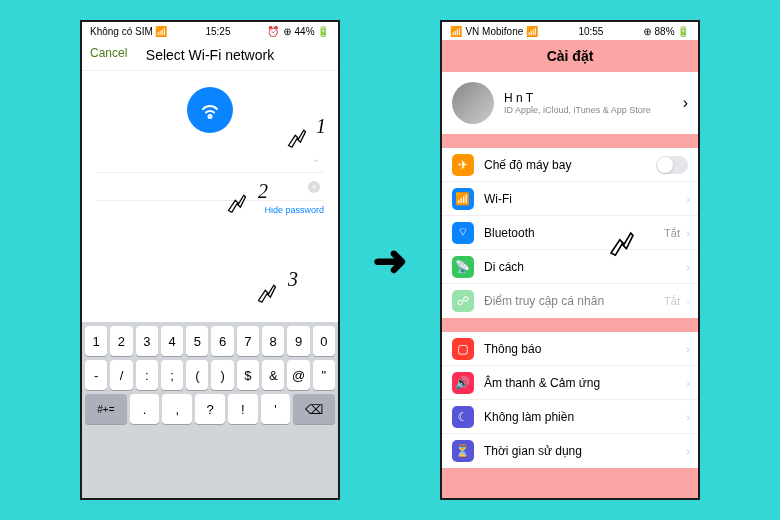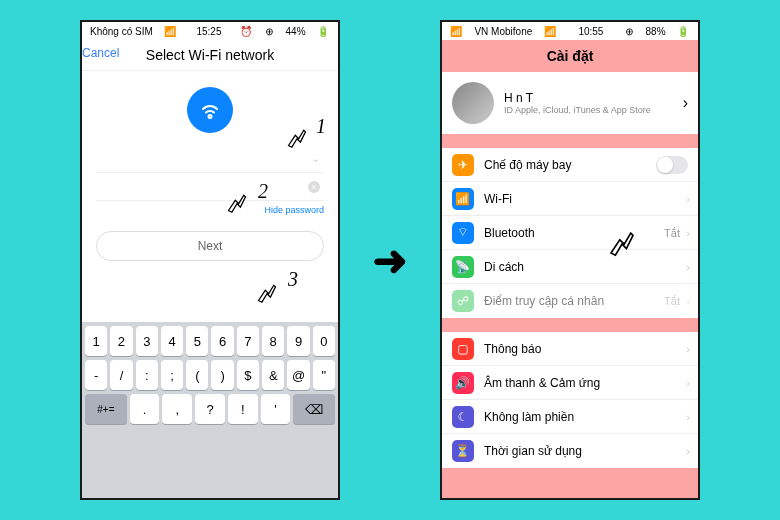--- a/index.html
+++ b/index.html
@@ -1,24 +1,24 @@
 <!DOCTYPE html>
 <html><head>
 <meta charset="utf-8">
 <style>
 *{box-sizing:border-box;margin:0;padding:0;font-family:-apple-system,Helvetica,Arial,sans-serif}
 body{background:#35d6d6;width:780px;height:520px;position:relative;overflow:hidden}
 .frame{position:absolute;top:20px;bottom:20px;border:2px solid #1a1a1a;background:#fff;overflow:hidden}
 .frame-left{left:80px;width:260px}
 .frame-right{right:80px;width:260px}
 .status{height:18px;display:flex;align-items:center;justify-content:space-between;padding:0 8px;font-size:10px;font-weight:500}
-.status .left,.status .right{display:flex;align-items:center;gap:12px}
+.status .left,.status .right{display:flex;align-items:center;gap:3px}
 .header{text-align:center;padding:6px 0;position:relative;border-bottom:1px solid #eee}
 .header-title{font-size:14px;font-weight:500}
-.header-cancel{position:absolute;left:0;top:6px;font-size:12px;color:#3b82f6}
+.header-cancel{position:absolute;left:8px;top:6px;font-size:12px;color:#4d7c0f}
 .wifi-badge{width:46px;height:46px;border-radius:50%;background:#0a84ff;margin:16px auto 12px;display:flex;align-items:center;justify-content:center}
 .inputs{padding:0 14px}
 .input-row{height:28px;border-bottom:1px solid #eee;display:flex;align-items:center;font-size:11px;color:#bbb;position:relative}
 .input-row .chev{position:absolute;right:4px;color:#ccc;font-size:10px}
 .input-row .clear{position:absolute;right:4px;width:12px;height:12px;border-radius:50%;background:#ddd;color:#fff;font-size:9px;display:flex;align-items:center;justify-content:center}
 .hide-pw{text-align:right;font-size:9px;color:#0a84ff;padding:4px 14px}
 .next-btn{margin:12px 14px;height:30px;border:1px solid #ddd;border-radius:16px;display:flex;align-items:center;justify-content:center;font-size:12px;color:#666}
 .kb-hint{position:absolute;bottom:178px;left:0;right:0;text-align:center;font-size:10px;color:#bbb;padding:4px 0;border-top:1px solid #eee}
 .kb-hint .dots{position:absolute;right:10px;font-weight:bold;color:#555}
 .keyboard{position:absolute;bottom:0;left:0;right:0;background:#d1d4d9;padding:4px 3px;height:176px}
@@ -77,21 +77,20 @@
     <div class="input-row">
         <span></span>
         <span class="chev">⌄</span>
       </div>
     <div class="input-row">
         <span></span>
         <span class="clear">×</span>
       </div>
   </div>
   <div class="hide-pw">Hide password</div>
-  <div class="next-btn">Next</div>
 
   <div class="keyboard">
     <div class="krow" id="krow1">
         <div class="key">1</div>
         <div class="key">2</div>
         <div class="key">3</div>
         <div class="key">4</div>
         <div class="key">5</div>
         <div class="key">6</div>
         <div class="key">7</div>

